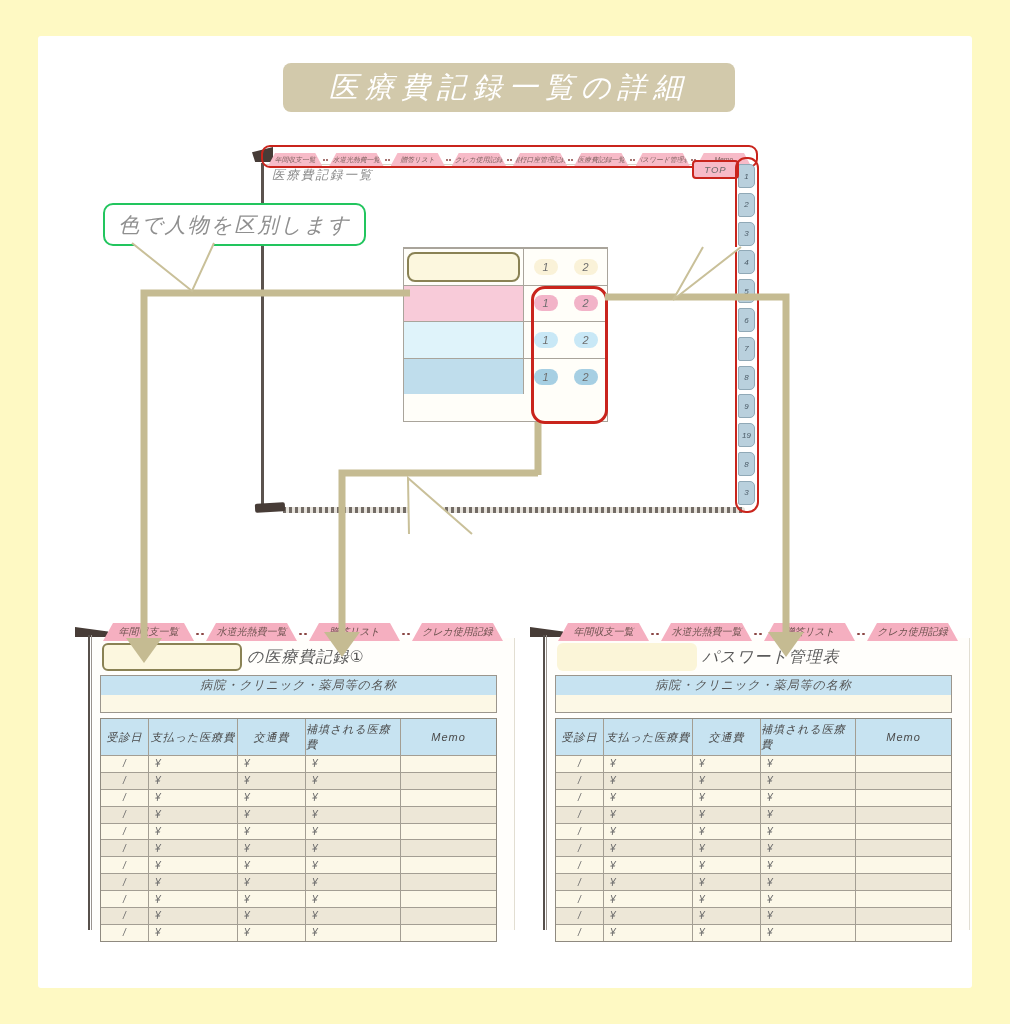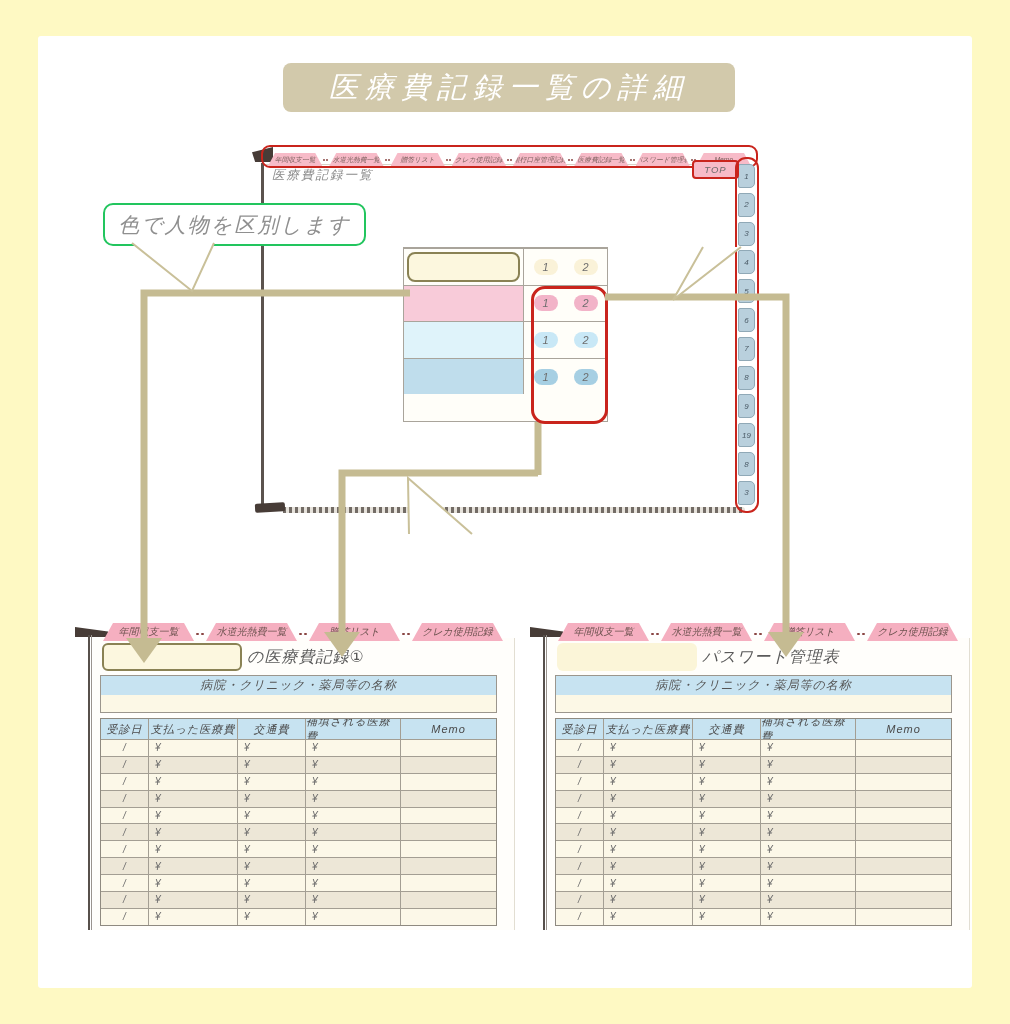--- a/index.html
+++ b/index.html
@@ -64,21 +64,21 @@
   .tab-sep2{width:12px;height:18px;display:flex;align-items:flex-end;justify-content:center;gap:2px;padding-bottom:6px;box-sizing:border-box;}
   .tab-sep2::before,.tab-sep2::after{content:"";width:3px;height:2px;background:#8A4643;border-radius:1px;}
   .name-box2{position:absolute;left:27px;top:23px;width:140px;height:28px;background:#FCF7DF;border:2px solid #8A8254;border-radius:6px;box-sizing:border-box;}
   .name-box2.plain{border-color:transparent;background:#FBF5D8;}
   .sheet-title{position:absolute;left:172px;top:27px;font-size:16px;color:#5A5A5A;letter-spacing:1px;}
   .sec-head{position:absolute;left:25px;top:55px;width:397px;height:21px;background:#C7E3F1;border:1px solid #9B968D;box-sizing:border-box;
             display:flex;align-items:center;justify-content:center;font-size:12px;color:#555;letter-spacing:1px;}
   .sec-blank{position:absolute;left:25px;top:75px;width:397px;height:18px;background:#FCF8E6;border:1px solid #9B968D;border-top:none;box-sizing:border-box;}
   .rec-table{position:absolute;left:25px;top:98px;width:397px;border:1.5px solid #8F8A80;box-sizing:border-box;display:flex;flex-direction:column;background:#FCF8E8;}
   .rrow{display:flex;height:16.9px;flex:none;}
-  .rrow.rhead{height:20px;}
+  .rrow.rhead{height:36px;}
   .rrow.even{background:#EDE7D7;}
   .rrow.odd{background:#FCF8E8;}
   .rcell{border-right:1px solid #A39E93;border-top:1px solid #A39E93;box-sizing:border-box;font-size:10px;color:#6B6B6B;
          display:flex;align-items:center;padding-left:6px;overflow:hidden;}
   .rrow.rhead .rcell{border-top:none;background:#C7E3F1;font-size:11px;color:#4A4A4A;justify-content:center;padding-left:0;letter-spacing:1px;}
   .rcell.c0{width:48px;justify-content:center;padding-left:0;}
   .rcell.c1{width:89px;} .rcell.c2{width:68px;} .rcell.c3{width:95px;} .rcell.c4{flex:1;border-right:none;}
 
   
   .ov{position:absolute;left:0;top:0;width:1010px;height:1024px;pointer-events:none;}

